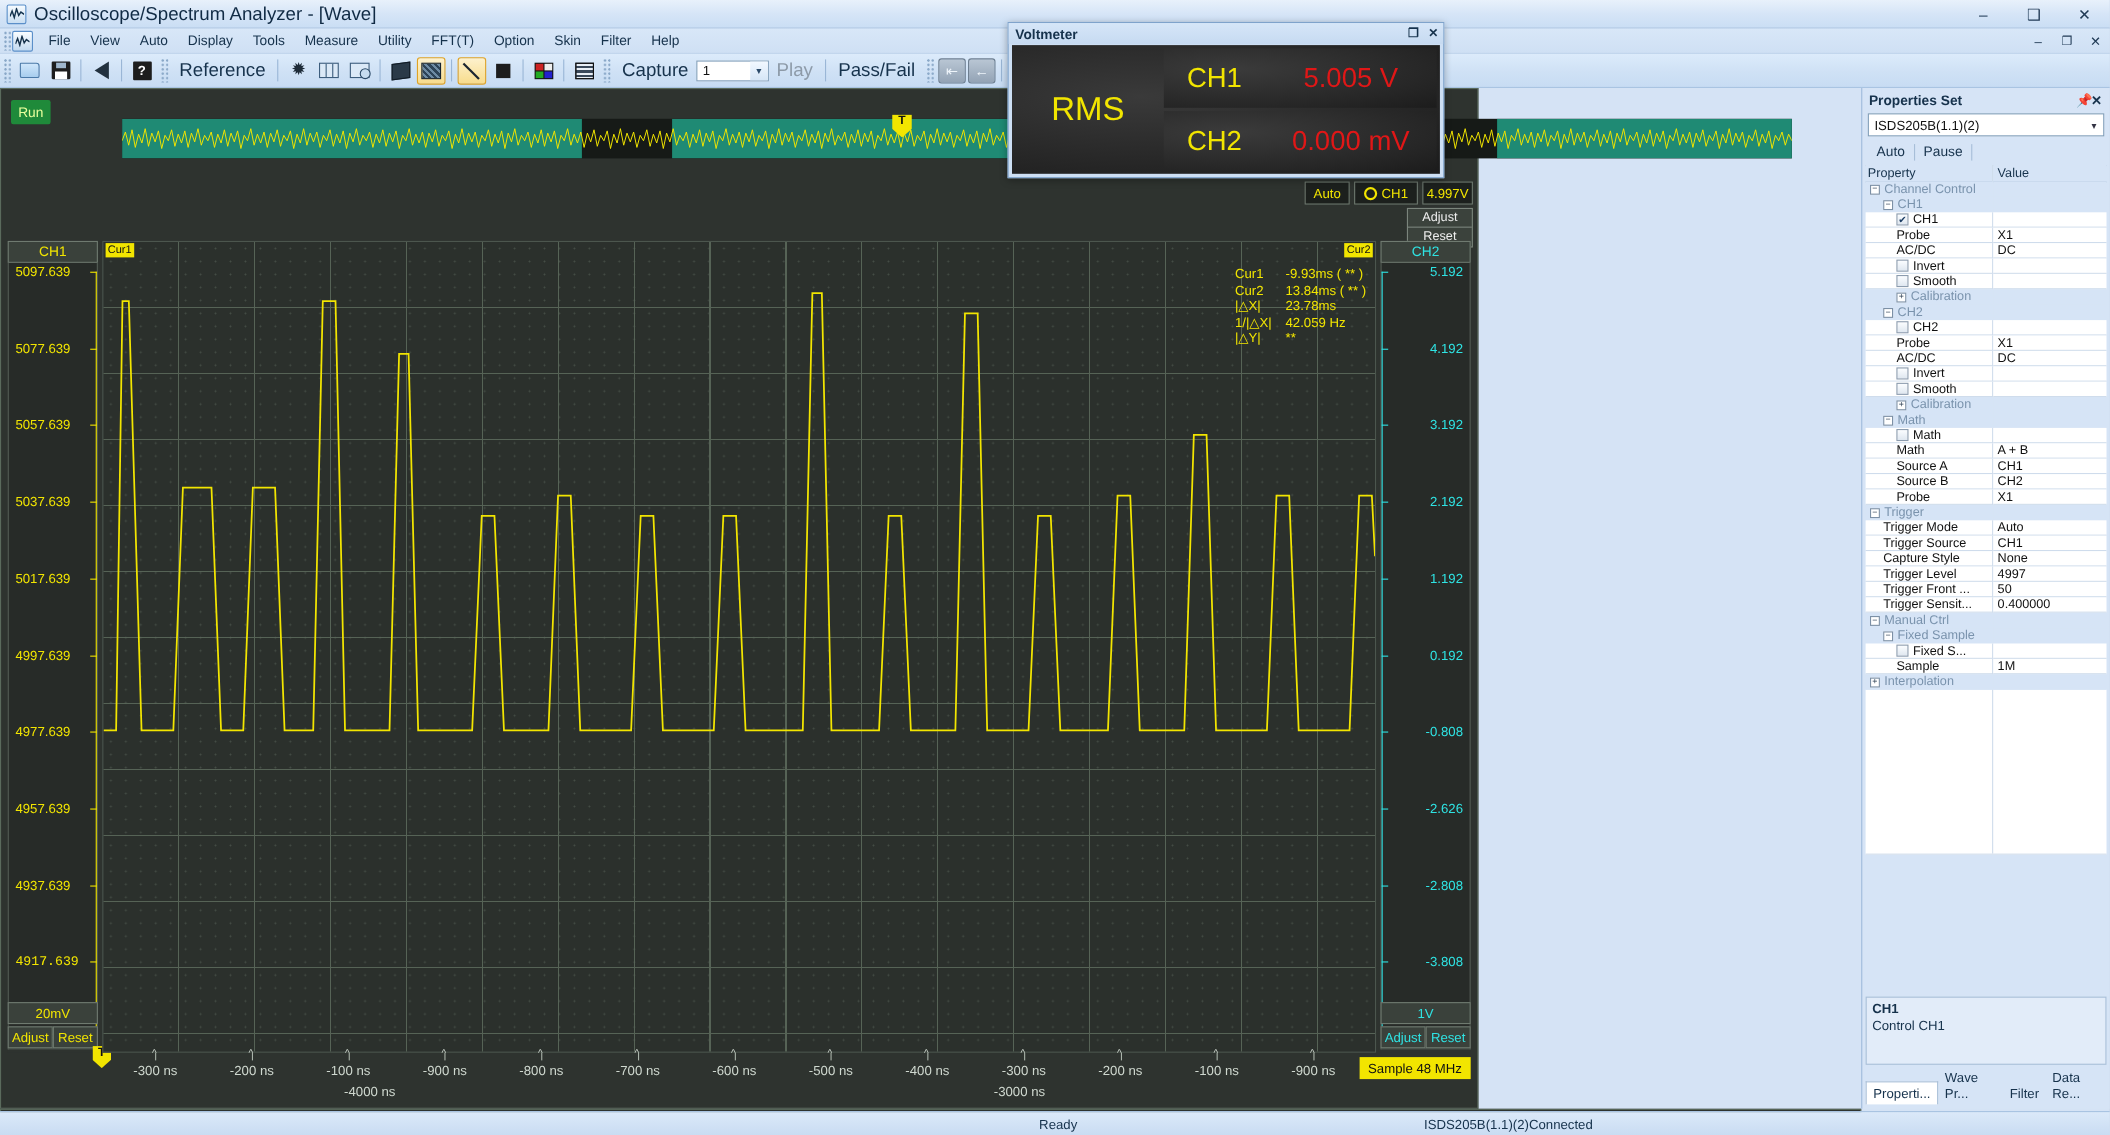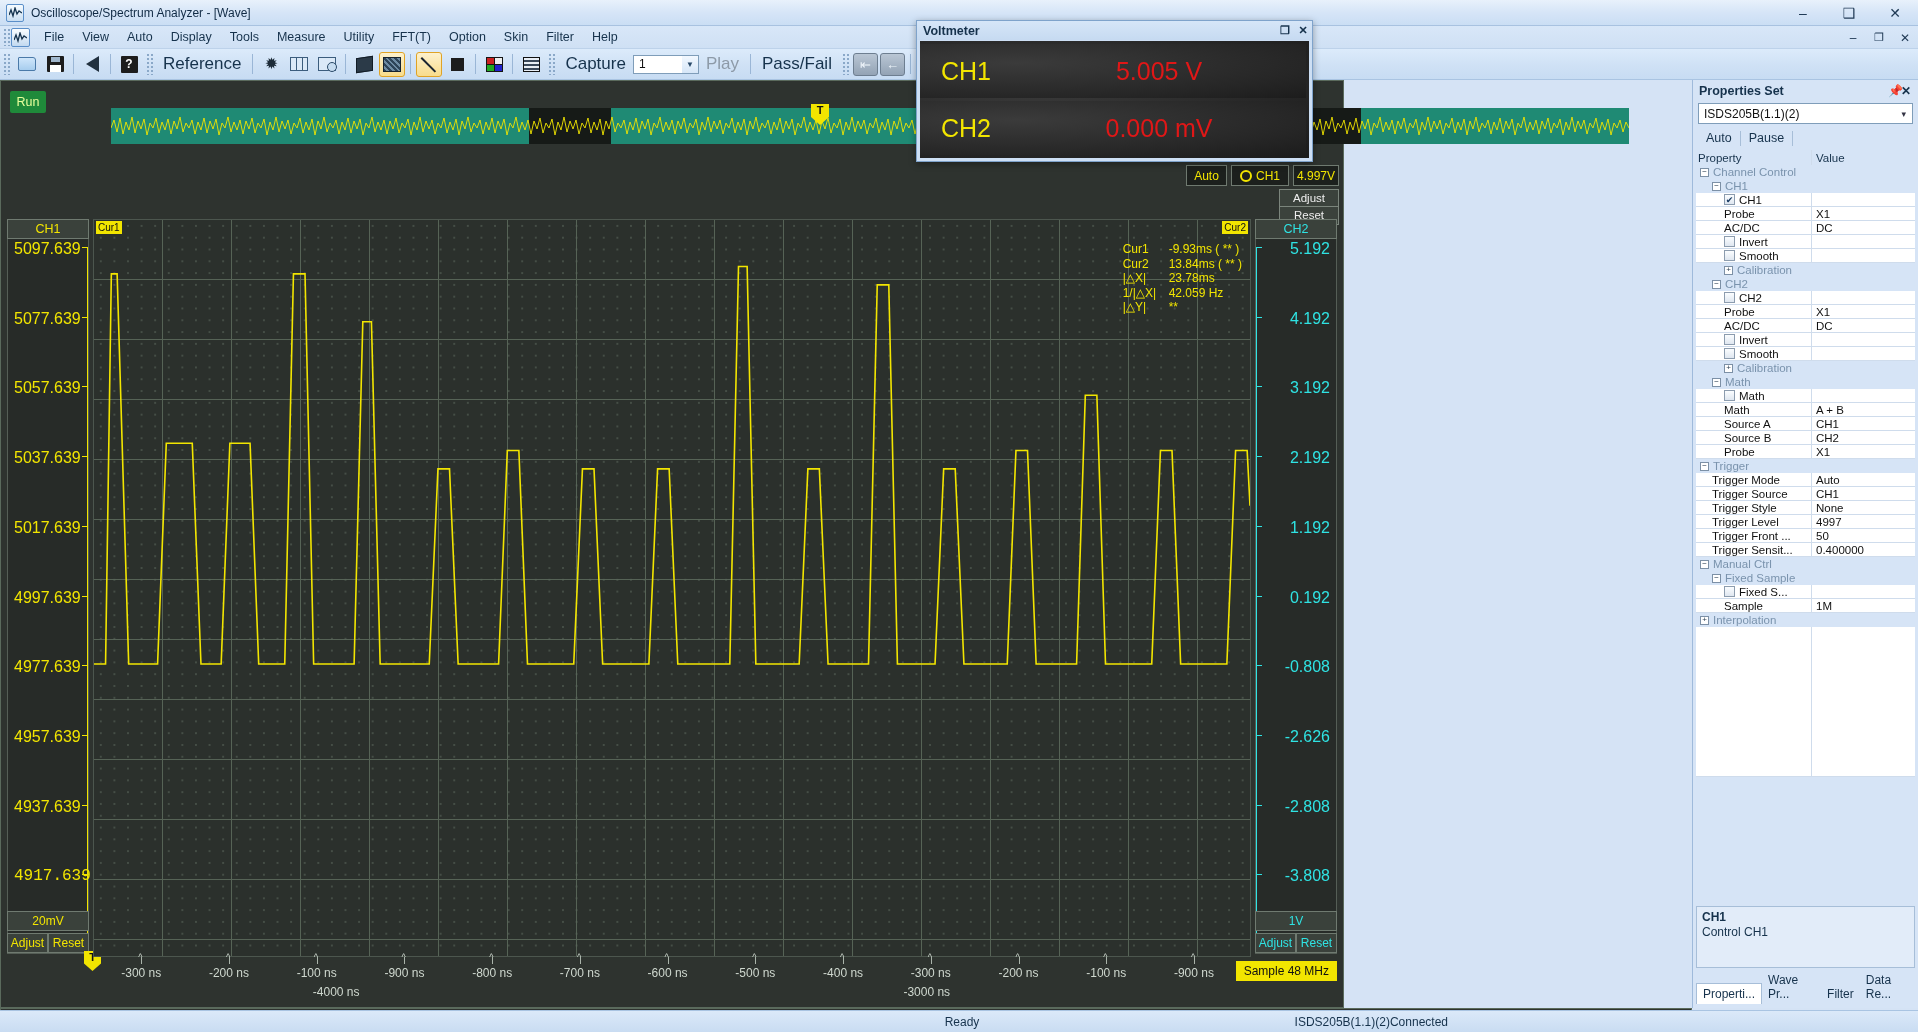--- a/index.html
+++ b/index.html
@@ -19,21 +19,21 @@
     border-bottom: 1px solid #a8c2e0;
     display: flex; align-items: center;
   }
   .tb-icon {
     width: 18px; height: 18px; margin-left: 6px; margin-right: 7px;
     background: linear-gradient(180deg,#f6fbff,#c9def2);
     border: 1px solid #5b8fc9; border-radius: 2px;
     display: flex; align-items: center; justify-content: center;
     font-size: 10px; color: #14334f; font-weight: bold;
   }
-  .tb-title { font-size: 12px; color: #102a44; }
+  .tb-title { font-size: 17px; color: #102a44; }
   .tb-btns { position: absolute; right: 0; top: 0; height: 26px; display: flex; }
   .tb-btn {
     width: 46px; height: 26px; display: flex; align-items: center; justify-content: center;
     font-size: 14px; color: #203a55;
   }
 
   
   .menubar {
     position: absolute; left: 0; top: 26px; width: 1918px; height: 23px;
     background: linear-gradient(180deg,#d8e7f8 0%, #cfe0f4 100%);
@@ -168,21 +168,21 @@
     background: #2e332f;
   }
   .yaxis.left  { left: 6px; }
   .yaxis.right { right: 6px; }
   .y-head {
     height: 20px; border: 1px solid #6f7a70; background: #3a413b;
     display: flex; align-items: center; justify-content: center;
     font-size: 12.5px;
   }
   .y-body { position: relative; height: 715px; background: #272b28; border:1px solid #555e56; border-top:none;}
-  .ytick { position: absolute; font-size: 16px; white-space: nowrap; }
+  .ytick { position: absolute; font-size: 12px; white-space: nowrap; }
   .yfoot {
     position: absolute; bottom: 26px; width: 82px; height: 20px;
     border: 1px solid #6f7a70; background: #3a413b;
     display: flex; align-items: center; justify-content: center; font-size: 12px;
   }
   .yfoot2 {
     position: absolute; bottom: 4px; width: 82px; height: 20px; display: flex;
   }
   .yfoot2 span {
     flex: 1; border: 1px solid #6f7a70; background: #3a413b;
@@ -823,21 +823,21 @@
             <div class="pcol2">Auto</div>
           </div>
           <div class="prow white">
             <div class="pcol1 indent2">
               <span>Trigger Source</span>
             </div>
             <div class="pcol2">CH1</div>
           </div>
           <div class="prow white">
             <div class="pcol1 indent2">
-              <span>Trigger Style</span>
+              <span>Capture Style</span>
             </div>
             <div class="pcol2">None</div>
           </div>
           <div class="prow white">
             <div class="pcol1 indent2">
               <span>Trigger Level</span>
             </div>
             <div class="pcol2">4997</div>
           </div>
           <div class="prow white">
@@ -910,20 +910,21 @@
   </div>
 
   <div class="voltmeter">
     <div class="vm-title">
       <span>Voltmeter</span>
       <span class="sp"></span>
       <span class="b">❐</span>
       <span class="b">✕</span>
     </div>
     <div class="vm-body">
+      <div class="vm-left">RMS</div>
       <div class="vm-right">
         <div class="vm-row">
           <div class="vm-ch">CH1</div>
           <div class="vm-val">5.005 V</div>
         </div>
         <div class="vm-row">
           <div class="vm-ch">CH2</div>
           <div class="vm-val">0.000 mV</div>
         </div>
       </div>

